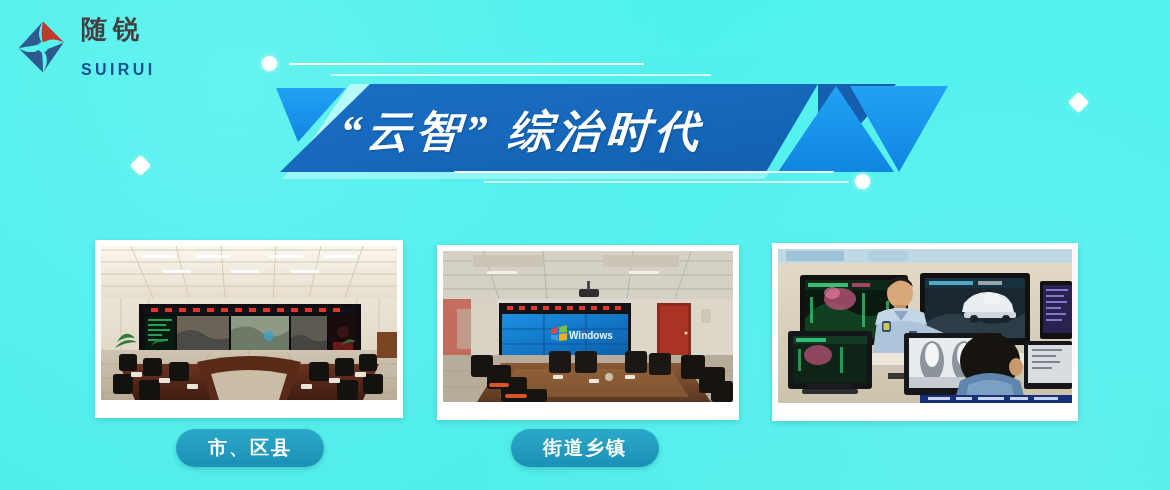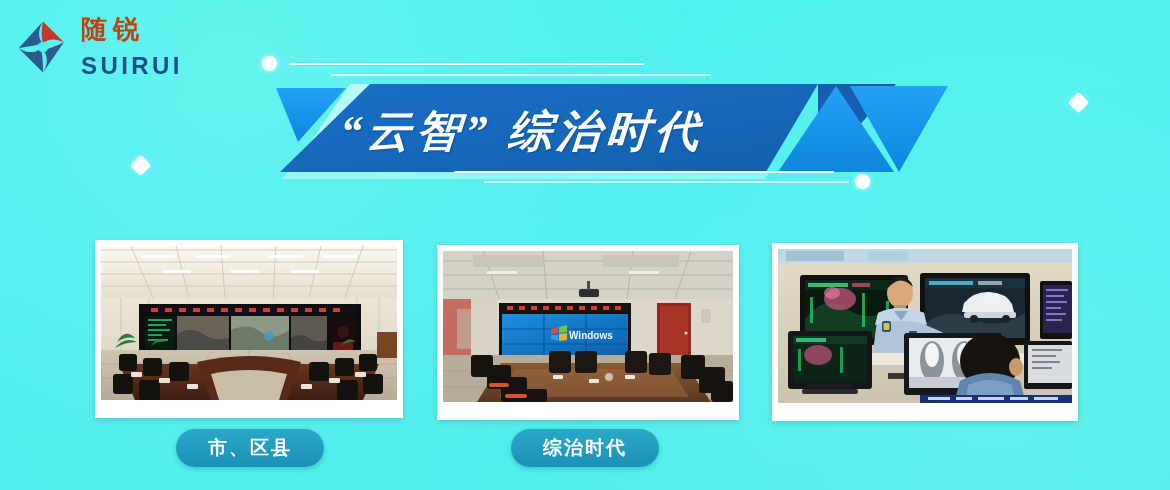--- a/index.html
+++ b/index.html
@@ -25,26 +25,26 @@
     position:absolute;background:#ffffff;
     transform:rotate(45deg);border-radius:3px;
     box-shadow:0 0 4px rgba(255,255,255,.55);
   }
 
   
   .logo{position:absolute;left:14px;top:16px;display:flex;align-items:center;gap:9px;}
   .logo-mark{width:58px;height:58px;display:block;}
   .logo-text{display:flex;flex-direction:column;line-height:1;}
   .logo-cn{
-    font-size:26px;font-weight:700;color:#c2410c;letter-spacing:6px;
+    font-size:26px;font-weight:700;color:#404040;letter-spacing:6px;
     font-family:"Liberation Sans","DejaVu Sans",sans-serif;
   }
   .logo-en{
-    font-size:24px;font-weight:700;color:#1d4f8f;letter-spacing:3.4px;
-    margin-top:12px;
+    font-size:16px;font-weight:700;color:#1d4f8f;letter-spacing:3.4px;
+    margin-top:20px;
   }
 
   
   .banner-wrap{position:absolute;left:258px;top:52px;width:690px;height:145px;}
 
   .line{position:absolute;background:rgba(255,255,255,.92);height:2px;border-radius:2px;}
   .line.soft{background:rgba(255,255,255,.72);}
   .dot{
     position:absolute;width:15px;height:15px;border-radius:50%;
     background:#ffffff;box-shadow:0 0 5px rgba(255,255,255,.8);
@@ -549,15 +549,15 @@
             <rect x="178" y="148" width="16" height="3"></rect>
           <rect x="200" y="148" width="26" height="3"></rect>
             <rect x="232" y="148" width="18" height="3"></rect>
           <rect x="256" y="148" width="24" height="3"></rect>
         </g>
       </svg>
     </div>
   </div>
 
   <div class="pill pill1">市、区县</div>
-  <div class="pill pill2">综治时代</div>
+  <div class="pill pill2">街道乡镇</div>
 
 </div>
 
 </body></html>

